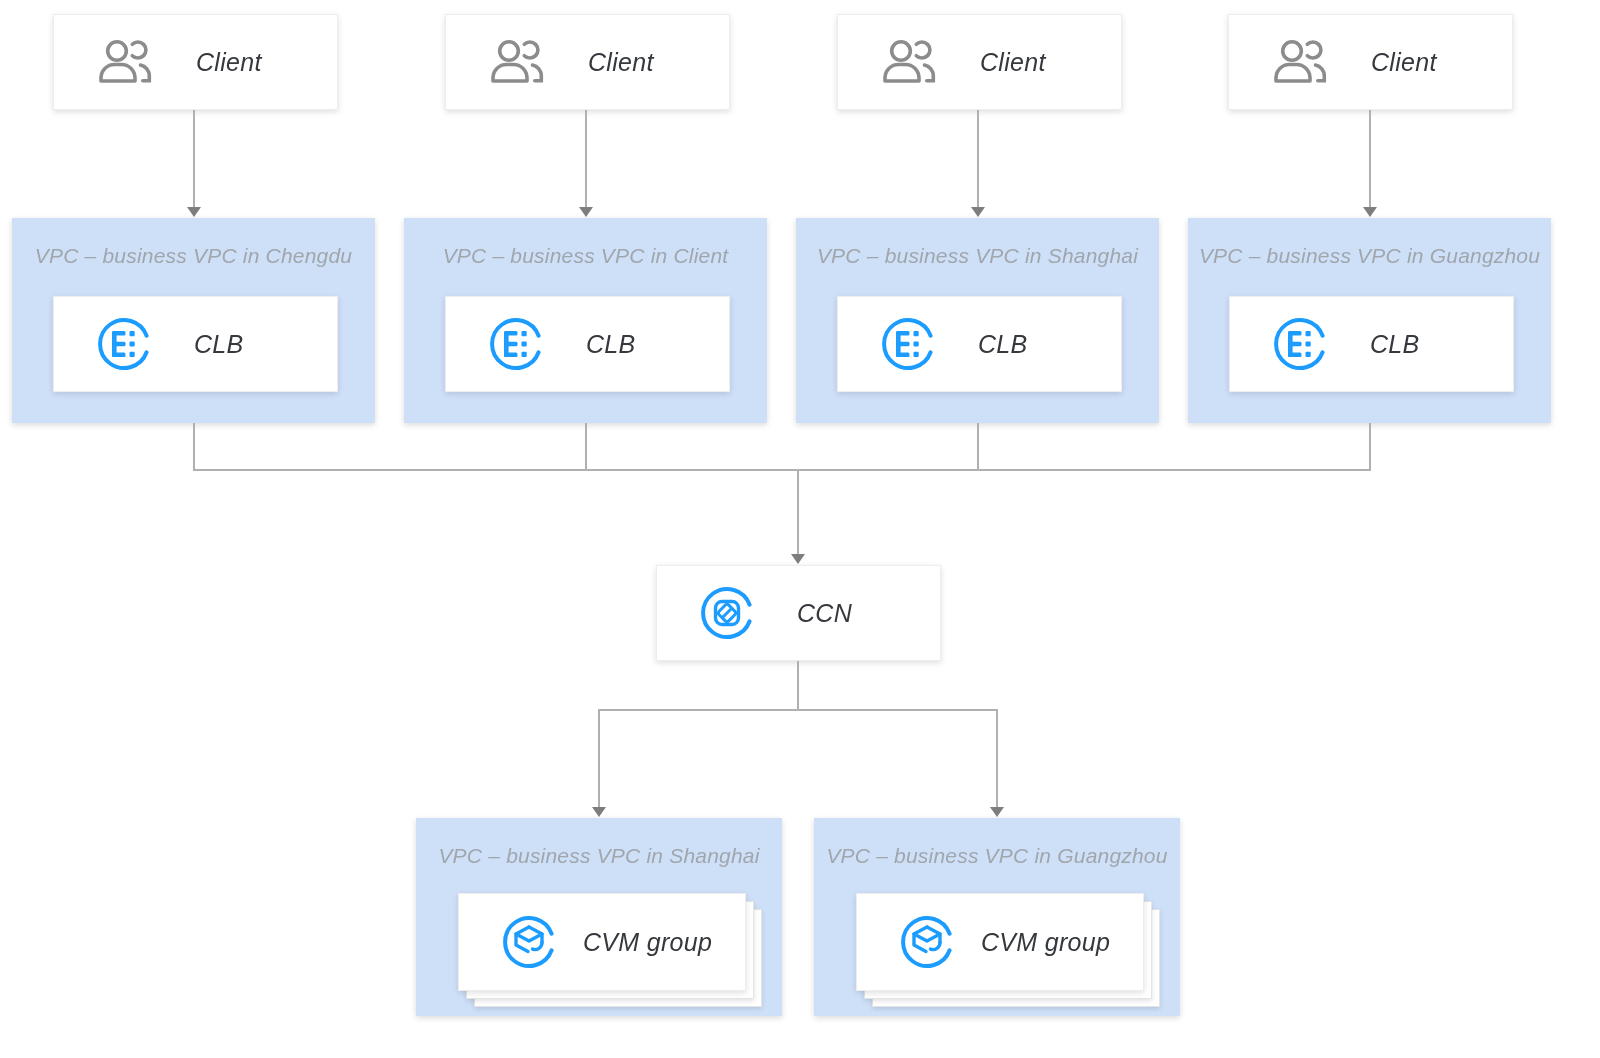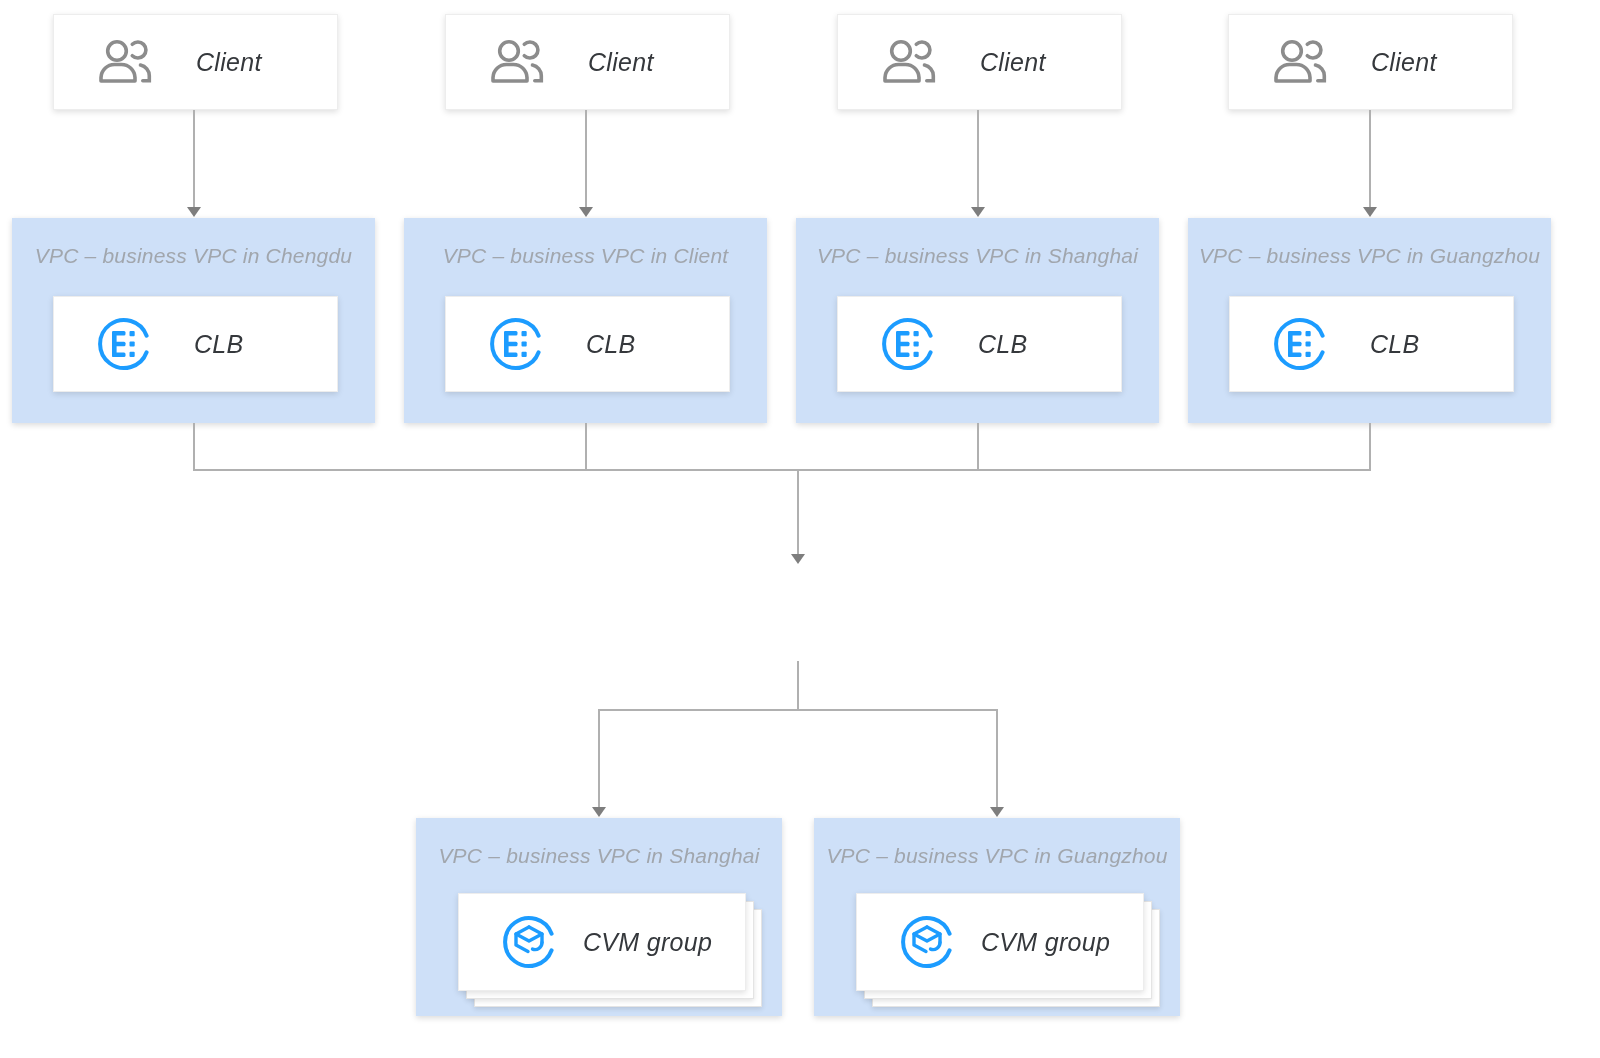--- a/index.html
+++ b/index.html
@@ -191,20 +191,31 @@
   </div>
 
   <div class="vline" style="left:193px;top:423px;height:48px"></div>
   <div class="vline" style="left:585px;top:423px;height:48px"></div>
   <div class="vline" style="left:977px;top:423px;height:48px"></div>
   <div class="vline" style="left:1369px;top:423px;height:48px"></div>
   <div class="hline" style="left:193px;top:469px;width:1178px"></div>
   <div class="vline" style="left:797px;top:471px;height:84px"></div>
   <div class="arrow-down" style="left:791px;top:554px"></div>
 
+  <div class="node" style="left:656px;top:565px;width:285px;height:96px">
+    <span class="icon blue-icon">
+      <svg viewBox="0 0 56 56" width="56" height="56">
+        <path d="M50.6 36.3 A24 24 0 1 1 50.6 19.7" fill="none" stroke="currentColor" stroke-width="4" stroke-linecap="round"></path>
+        <rect x="16.5" y="16.5" width="23" height="23" rx="6.5" fill="none" stroke="currentColor" stroke-width="3.4"></rect>
+        <rect x="21.2" y="21.2" width="13.6" height="13.6" rx="2.5" fill="none" stroke="currentColor" stroke-width="3" transform="rotate(45 28 28)"></rect>
+        <path d="M23.5 32.5 L32.5 23.5" stroke="currentColor" stroke-width="3" stroke-linecap="round"></path>
+      </svg>
+    </span>
+    <span class="label">CCN</span>
+  </div>
 
   <div class="vline" style="left:797px;top:661px;height:50px"></div>
   <div class="hline" style="left:598px;top:709px;width:400px"></div>
   <div class="vline" style="left:598px;top:711px;height:96px"></div>
   <div class="arrow-down" style="left:592px;top:807px"></div>
   <div class="vline" style="left:996px;top:711px;height:96px"></div>
   <div class="arrow-down" style="left:990px;top:807px"></div>
 
   <div class="vpc" style="left:416px;top:818px;width:366px;height:198px">
     <div class="vpc-label">VPC – business VPC in Shanghai</div>

